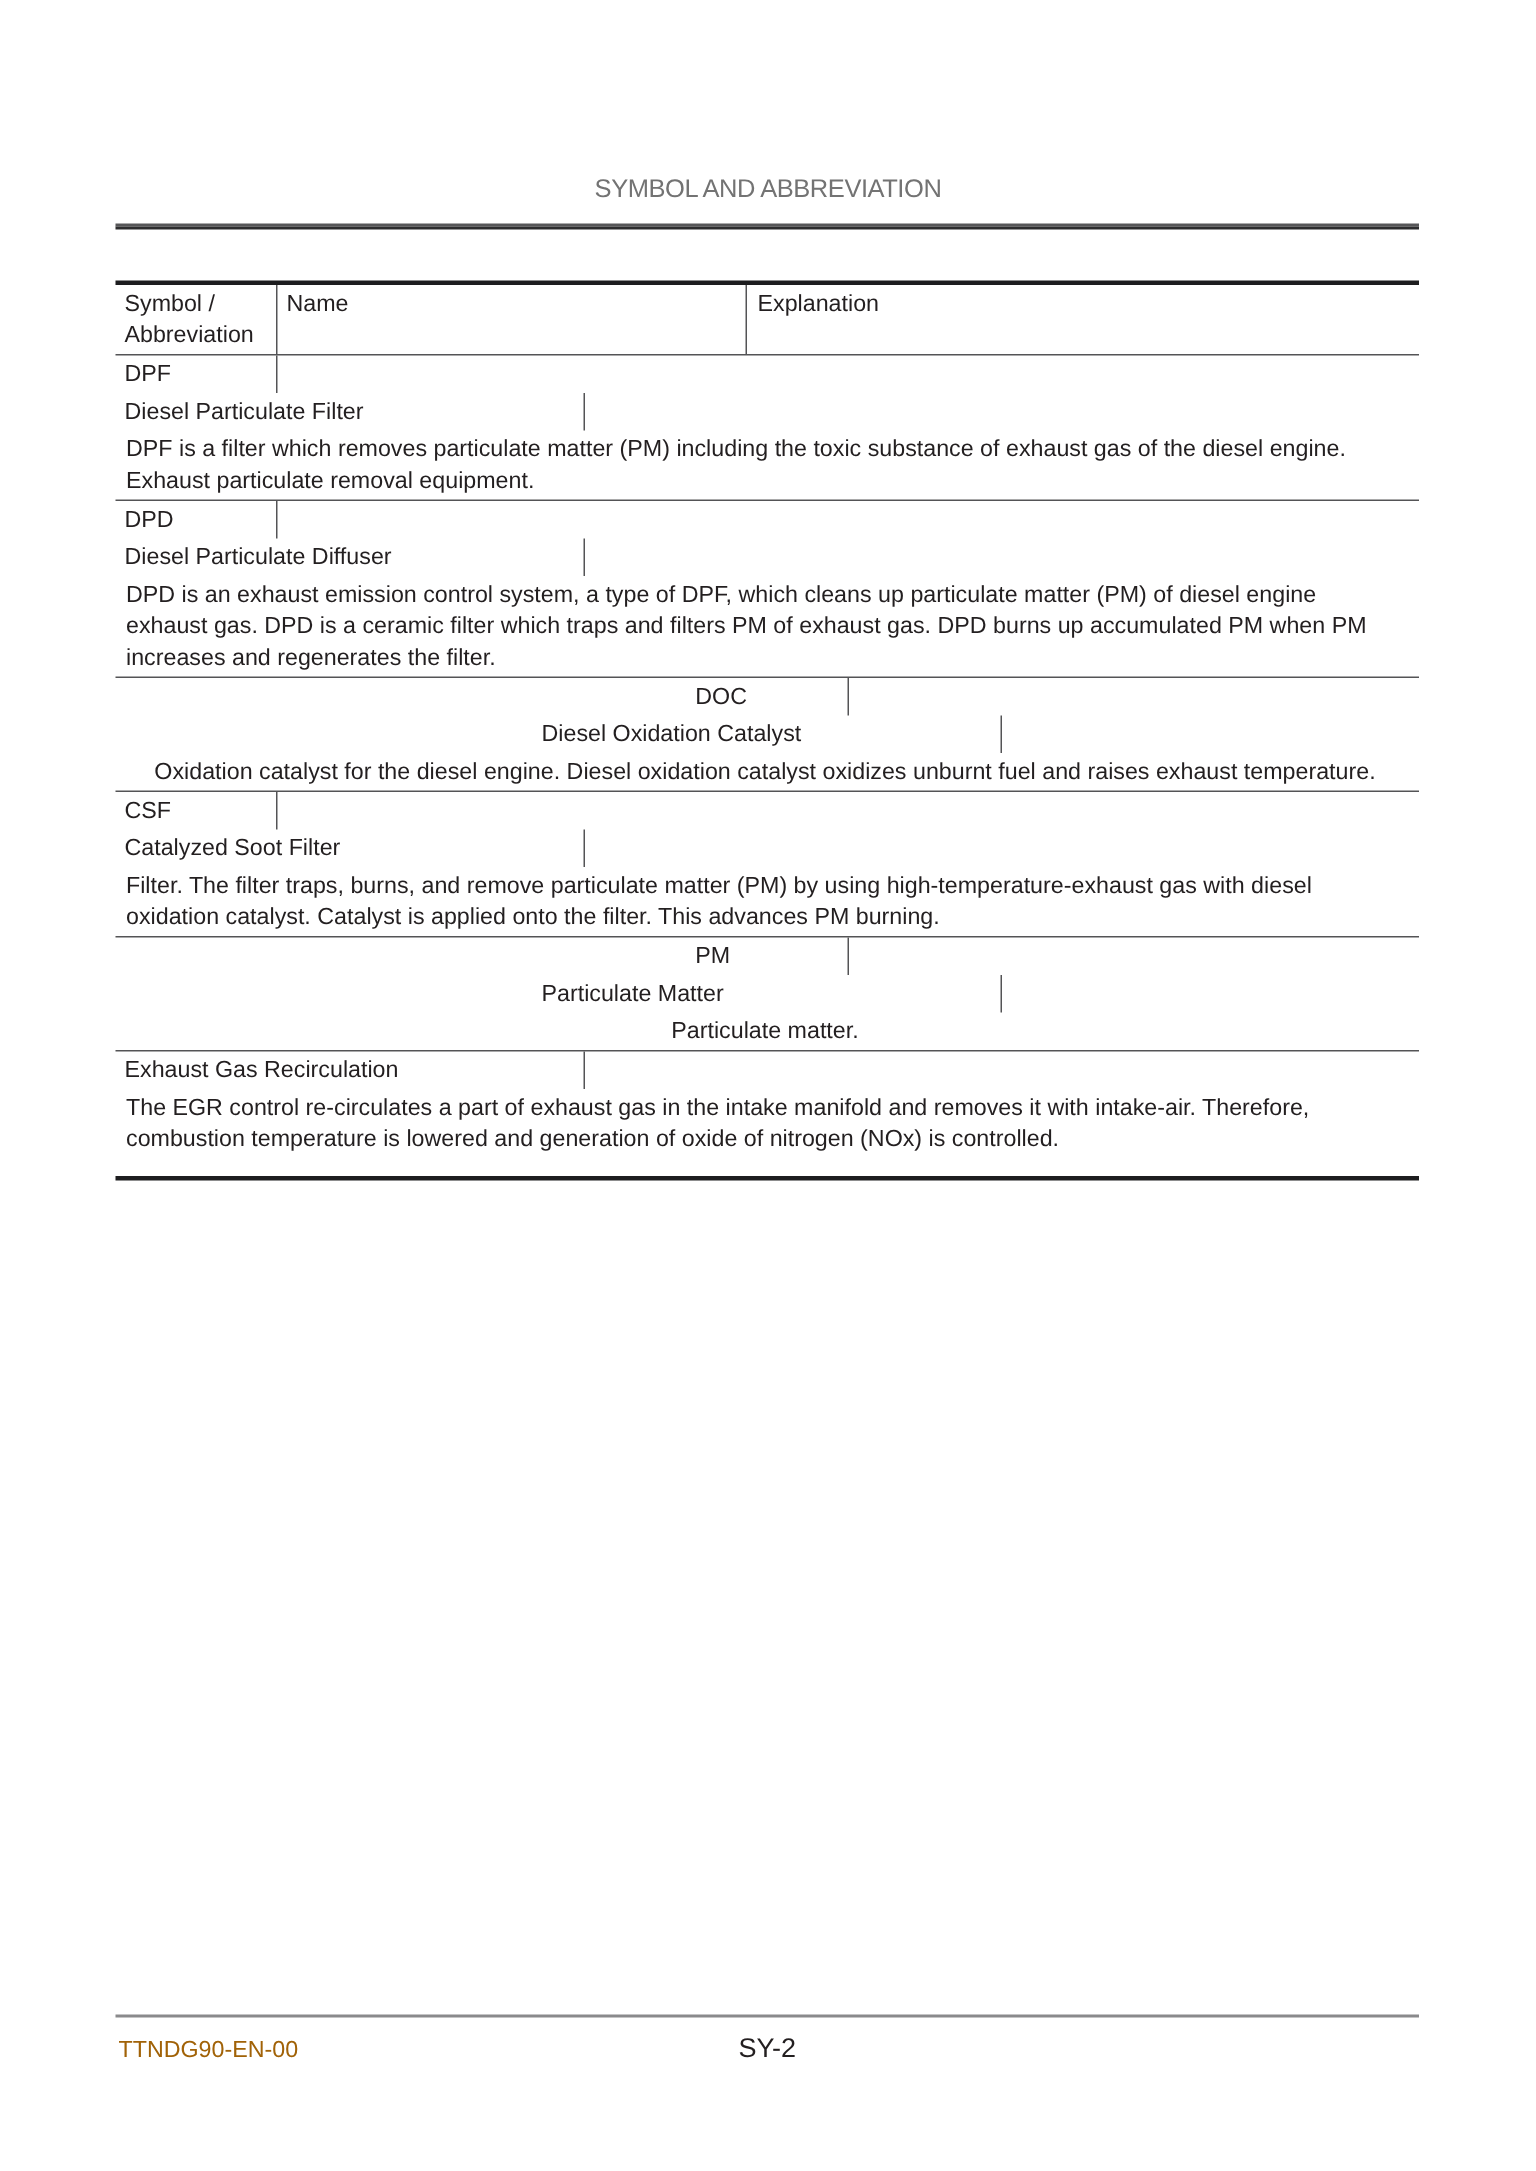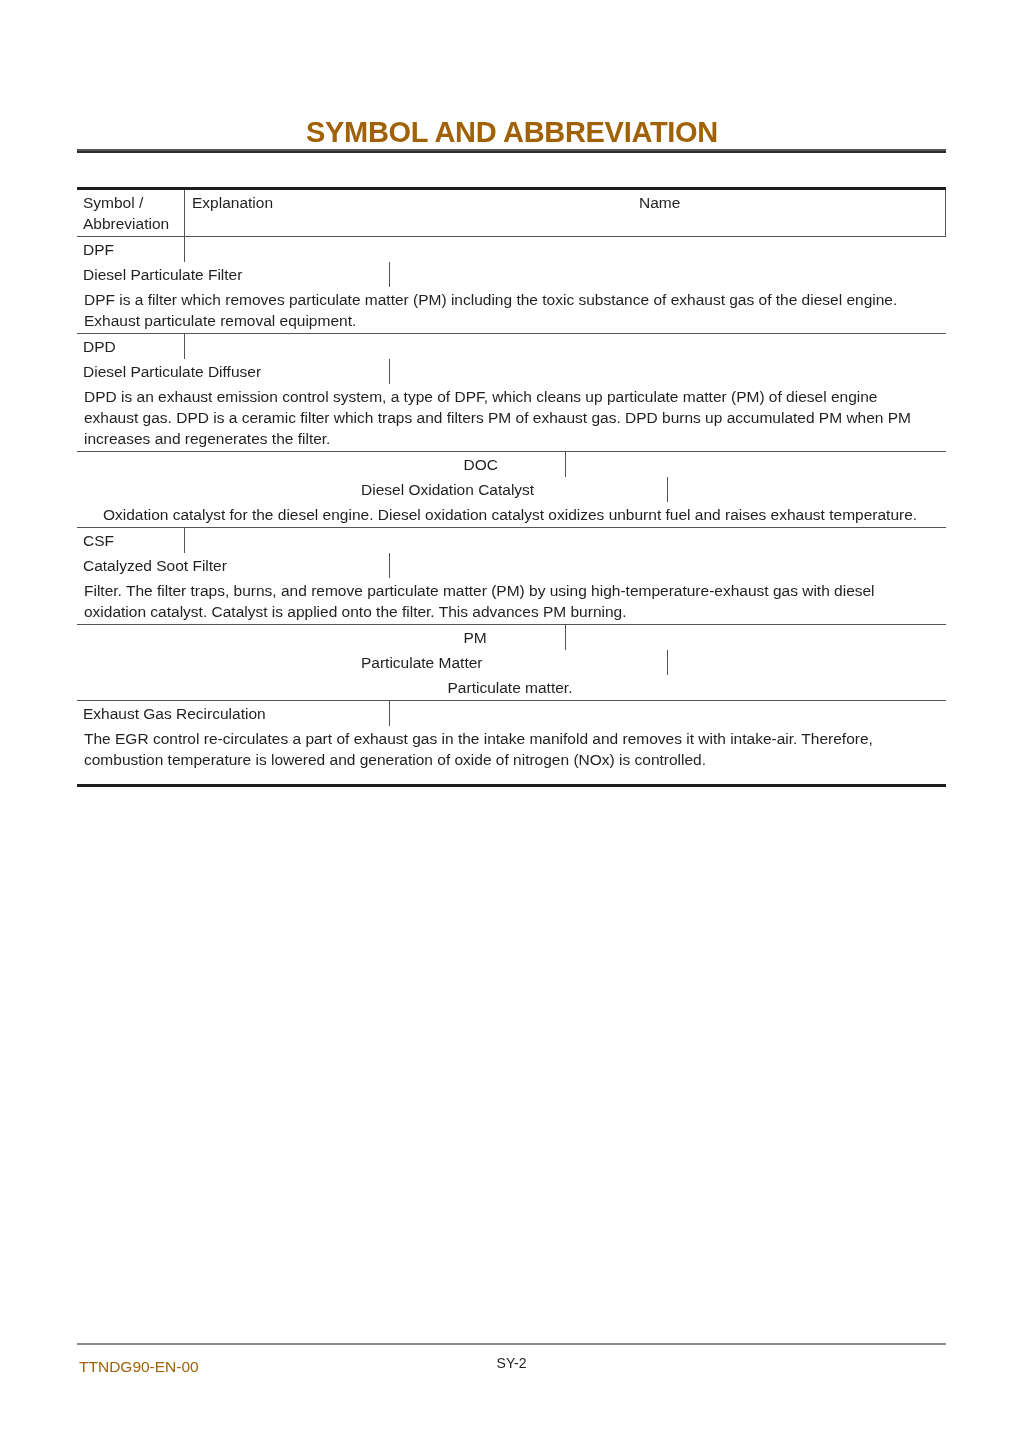--- a/index.html
+++ b/index.html
@@ -12,24 +12,24 @@
     font-family: "Liberation Sans", sans-serif;
     color: #231f20;
     overflow: hidden;
   }
   .page-title {
     position: absolute;
     top: 116px;
     left: 0;
     width: 1024px;
     text-align: center;
-    font-size: 29px;
-    font-weight: 700;
+    font-size: 17px;
+    font-weight: 400;
     letter-spacing: -0.3px;
-    color: #a16207;
+    color: #737373;
   }
   .title-rule {
     position: absolute;
     top: 149px;
     left: 77px;
     width: 869px;
     height: 3px;
     border-top: 2px solid #565658;
     border-bottom: 2px solid #2c2c2e;
   }
@@ -76,38 +76,38 @@
     left: 2px;
     top: 4px;
     font-size: 15.5px;
     color: #a16207;
   }
   .page-number {
     position: absolute;
     left: 50%;
     transform: translateX(-50%);
     top: 1px;
-    font-size: 14px;
+    font-size: 18px;
     color: #231f20;
   }
 </style>
 </head>
 <body>
 
 <div class="page">
 
   <h1 class="page-title">SYMBOL AND ABBREVIATION</h1>
   <div class="title-rule"></div>
 
   <div class="abbr-table">
 
     <div class="tr h-header">
       <div class="td c1">Symbol / Abbreviation</div>
+      <div class="td c2">Name</div>
       <div class="td c3">Explanation</div>
-      <div class="td c2">Name</div>
     </div>
 
     <div class="tr h-dpf">
       <div class="td c1">DPF</div>
       <div class="td c2">Diesel Particulate Filter</div>
       <div class="td c3">DPF is a filter which removes particulate matter (PM) including the toxic substance of exhaust gas of the diesel engine. Exhaust particulate removal equipment.</div>
     </div>
 
     <div class="tr h-dpd">
       <div class="td c1">DPD</div>

